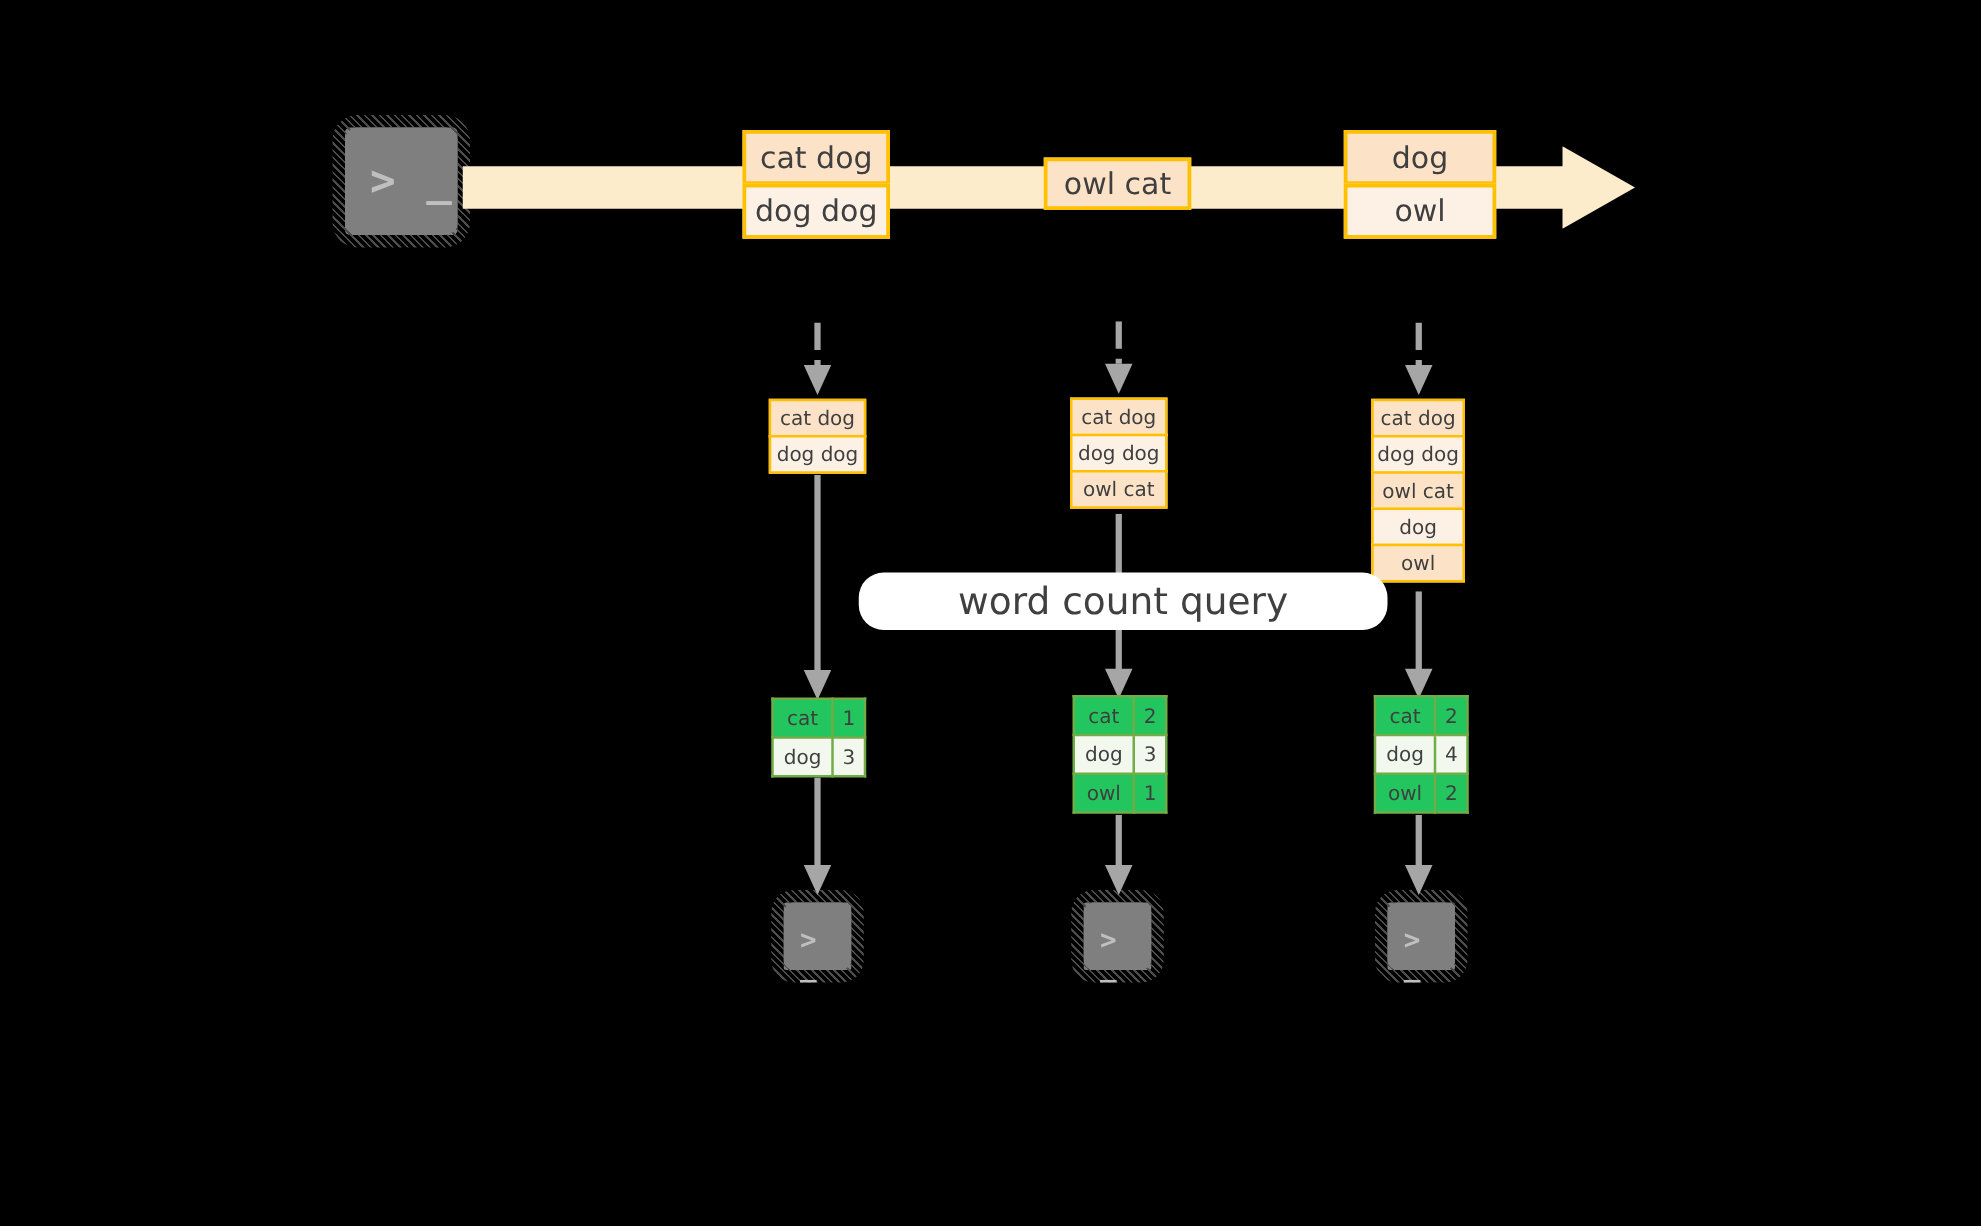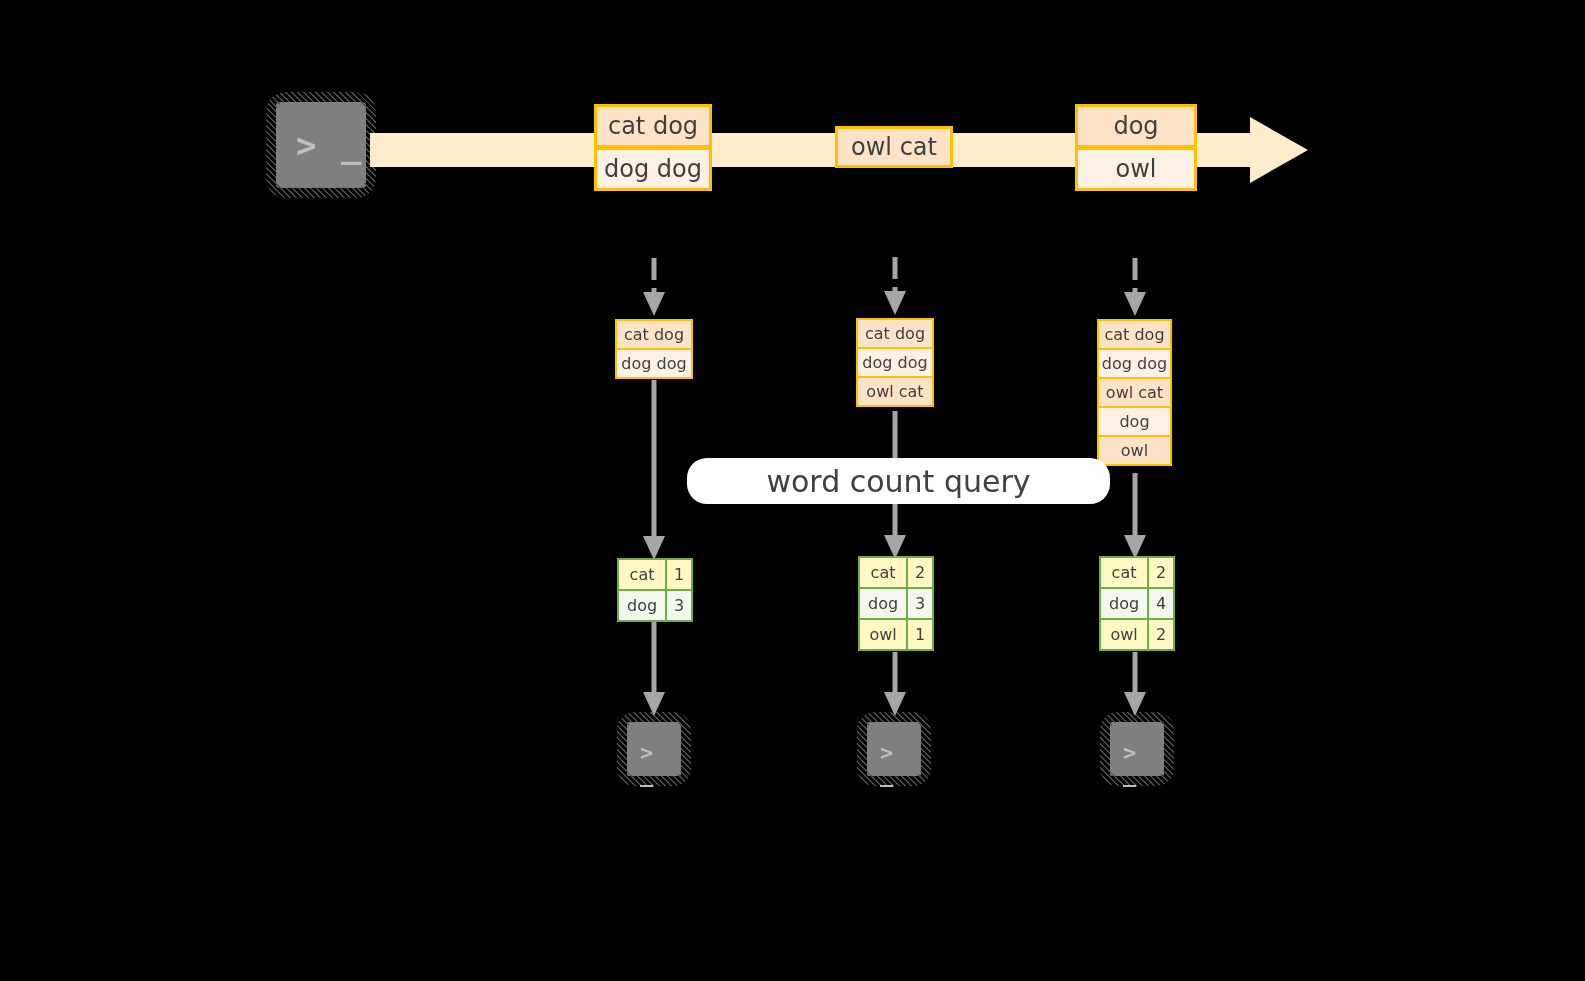--- a/index.html
+++ b/index.html
@@ -125,21 +125,21 @@
 
   
   .gtable {
     position: absolute;
     z-index: 3;
     border-collapse: collapse;
   }
   .gtable td {
     box-sizing: border-box;
     border: 2px solid #70ad47;
-    background: #fef9c3;
+    background: #22c55e;
     color: #3f3f3f;
     font-size: 16px;
     height: 31px;
     text-align: center;
     padding: 0 8px;
     white-space: nowrap;
   }
   .gtable tr.light td { background: #f2f8ee; }
   .gtable td.num { width: 26px; padding: 0 4px; }
 

